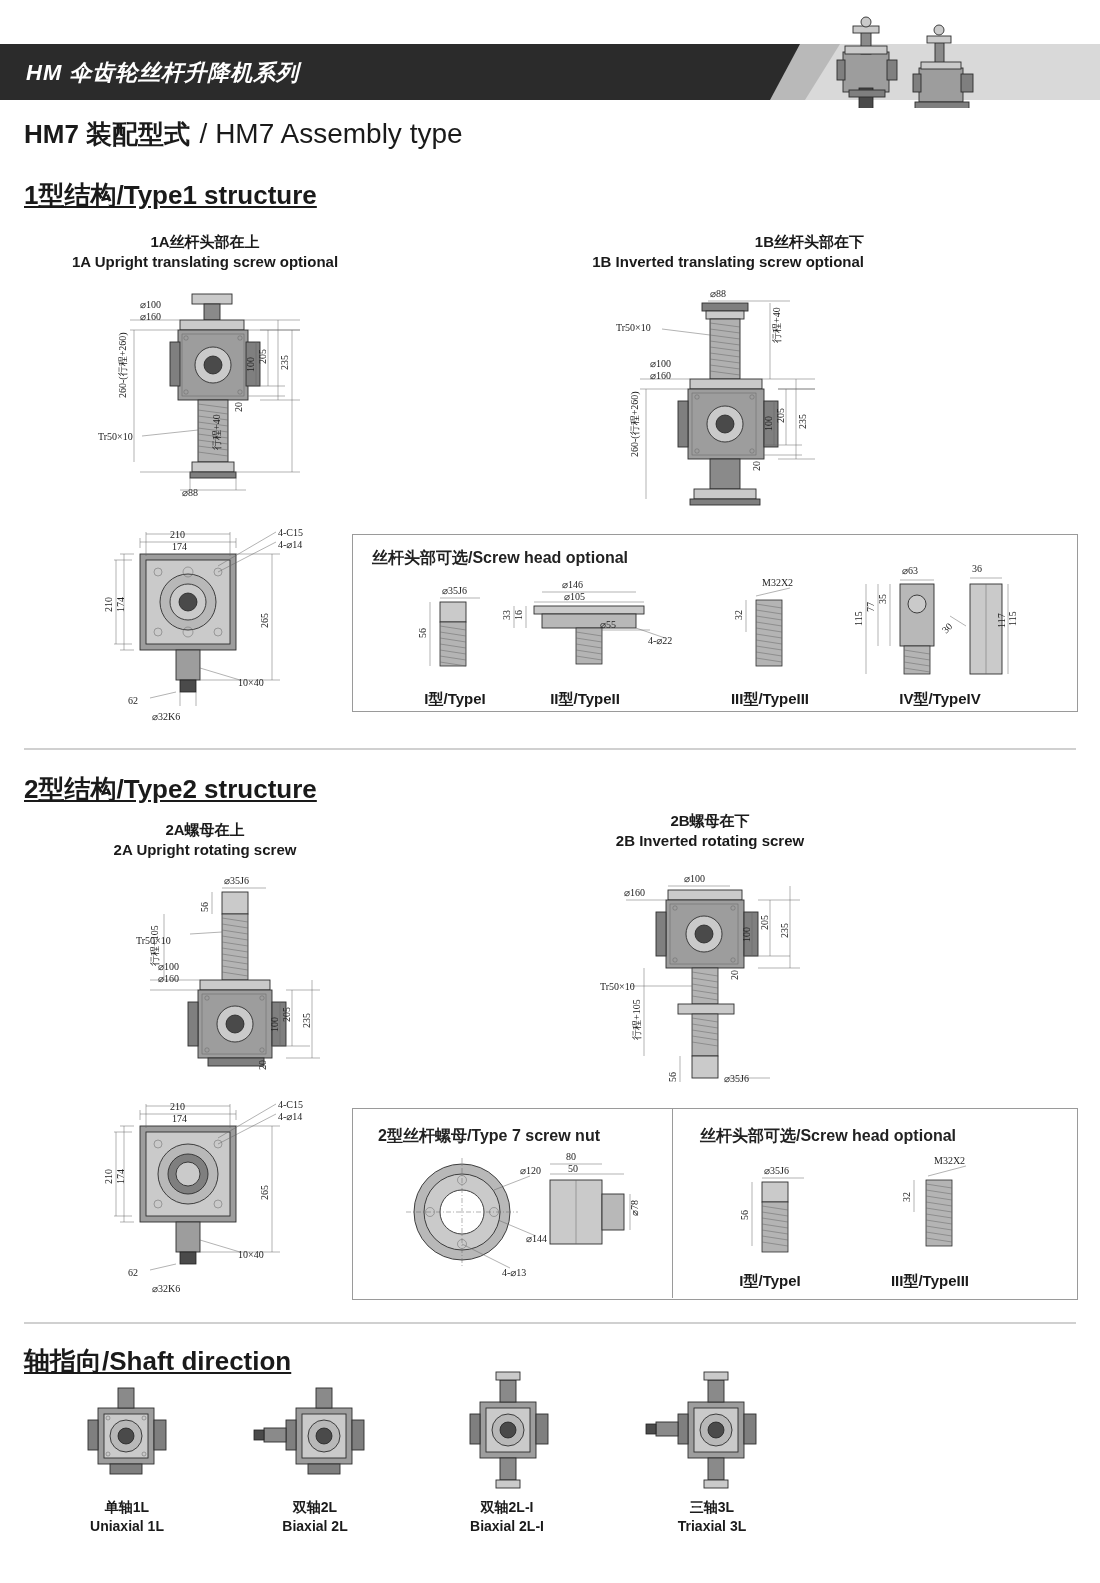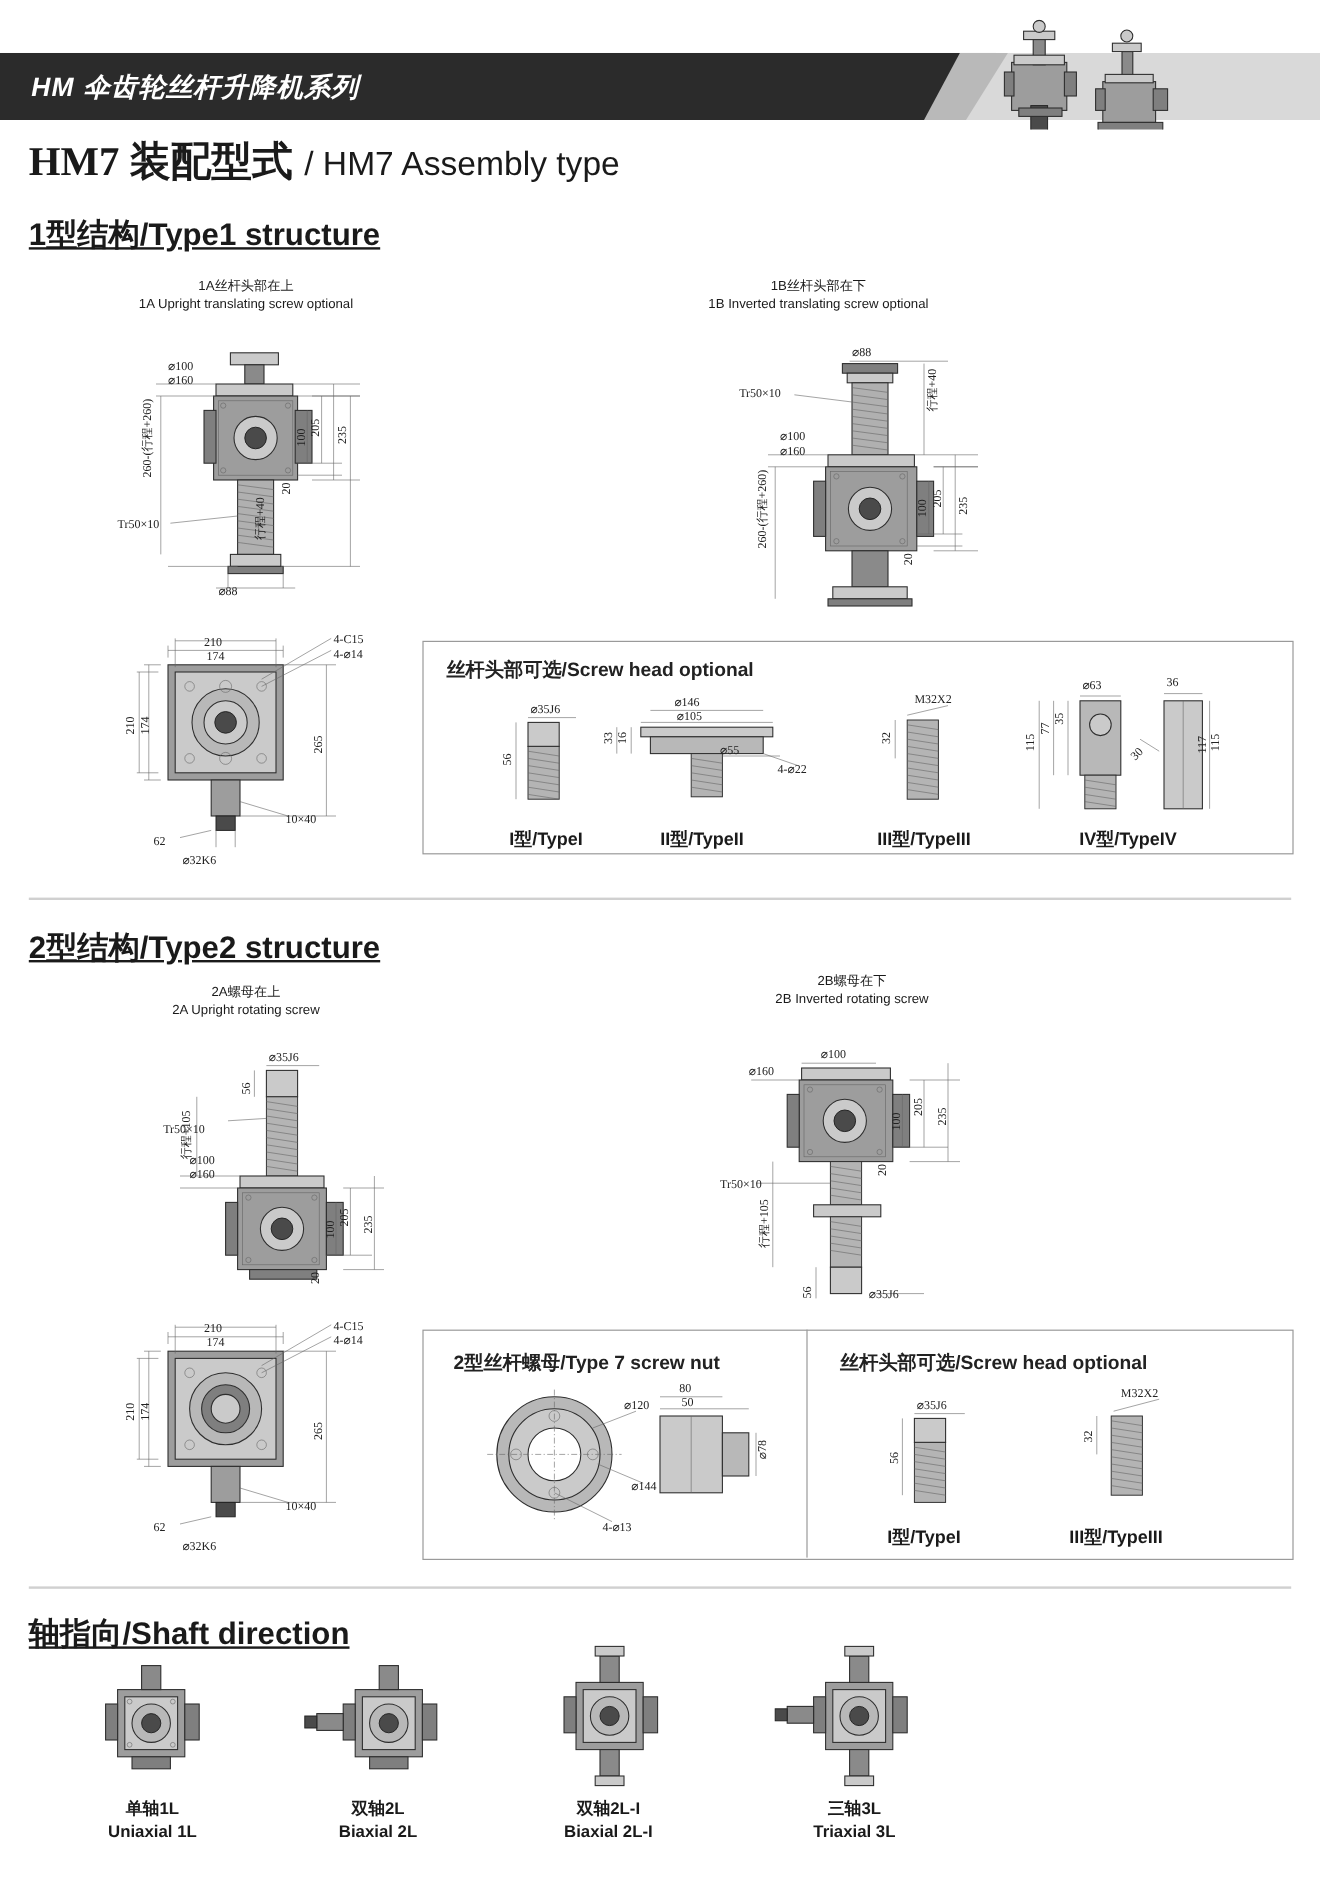--- a/index.html
+++ b/index.html
@@ -15,27 +15,27 @@
   .banner .grey1{position:absolute;left:800px;top:28px;width:300px;height:56px;background:#d9d9d9;
     clip-path:polygon(40px 0,300px 0,300px 56px,5px 56px);}
   .banner .grey2{position:absolute;left:770px;top:28px;width:120px;height:56px;background:#b9b9b9;
     clip-path:polygon(30px 0,80px 0,45px 56px,0 56px);}
   .banner .title{position:absolute;left:26px;top:42px;color:#fff;font-style:italic;font-weight:bold;
     font-size:22px;letter-spacing:1px;}
   .banner .prodimg{position:absolute;left:815px;top:0;width:200px;height:104px;}
 
   
   .maintitle{position:absolute;left:24px;top:112px;font-size:34px;font-weight:bold;}
-  .maintitle .cn{font-size:34px;font-family:Liberation Serif, serif;}
+  .maintitle .cn{font-size:26px;}
   .maintitle .en{font-weight:normal;font-size:28px;}
   .sectiontitle{position:absolute;font-size:26px;font-weight:bold;text-decoration:underline;}
 
   .hr{position:absolute;left:24px;width:1052px;height:2px;background:#d0d0d0;}
 
-  .caption{position:absolute;text-align:center;font-size:11px;font-weight:normal;line-height:1.35;}
+  .caption{position:absolute;text-align:center;font-size:15px;font-weight:bold;line-height:1.35;}
 
   
   .box{position:absolute;border:1px solid #9a9a9a;}
   .boxlabel{position:absolute;font-size:16px;font-weight:bold;color:#222;}
   .vdiv{position:absolute;width:1px;background:#9a9a9a;}
 
   
   .dwg{position:absolute;}
   .dwg svg{display:block;}
   .dim{font-family:"Liberation Serif", serif;font-size:10px;fill:#222;}
@@ -93,21 +93,21 @@
   <span class="cn">HM7 装配型式</span>
   <span class="en">/ HM7 Assembly type</span>
 </div>
 
 <div class="sectiontitle" style="left:24px;top:178px;">1型结构/Type1 structure</div>
 
 <div class="caption" style="left:40px;top:232px;width:330px;">
   <div>1A丝杆头部在上</div>
   <div>1A Upright translating screw optional</div>
 </div>
-<div class="caption" style="left:512px;top:232px;width:340px;">
+<div class="caption" style="left:524px;top:232px;width:340px;text-align:right;">
   <div>1B丝杆头部在下</div>
   <div>1B Inverted translating screw optional</div>
 </div>
 
 <div class="dwg" style="left:70px;top:290px;">
 <svg width="280" height="240" viewBox="0 0 280 240">
 
   <rect x="122" y="4" width="40" height="10" class="body3"></rect>
   <rect x="134" y="14" width="16" height="16" class="shaft"></rect>
   <rect x="110" y="30" width="64" height="10" class="body3"></rect>

